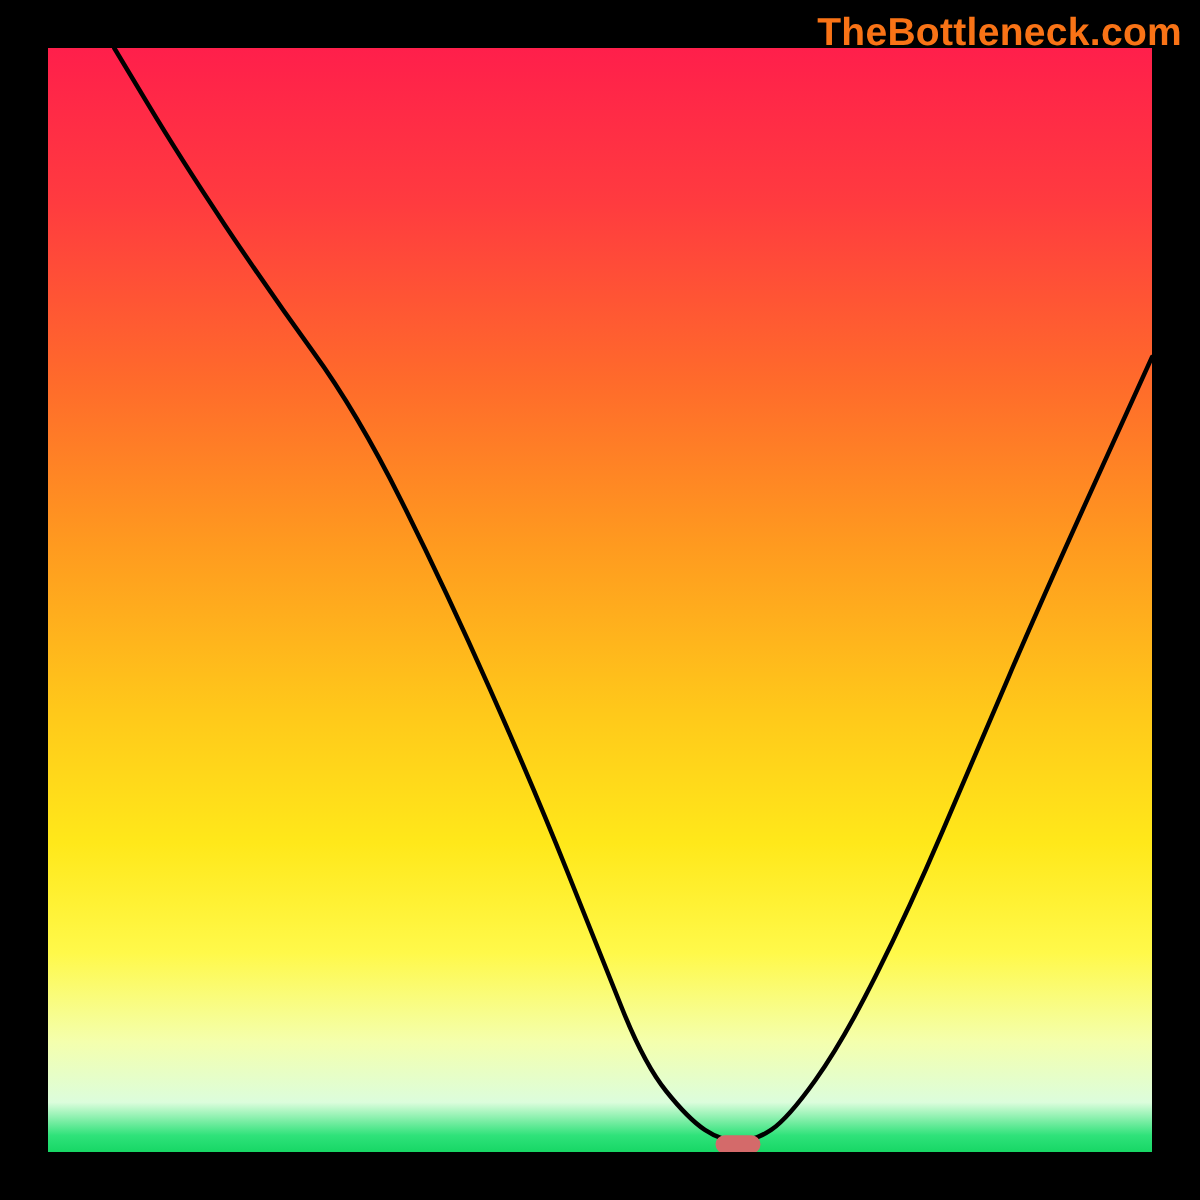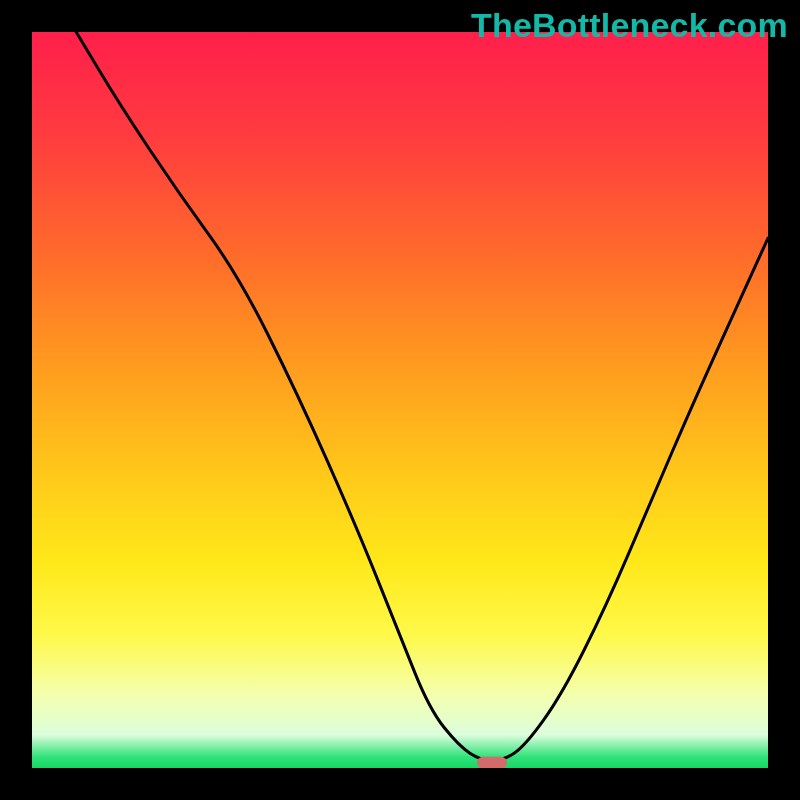--- a/index.html
+++ b/index.html
@@ -24,23 +24,23 @@
     top: 32px;
     width: 736px;
     height: 736px;
     overflow: hidden;
   }
   .watermark {
     position: absolute;
     top: 6px;
     right: 12px;
     font-family: Arial, Helvetica, sans-serif;
-    font-size: 34px;
+    font-size: 26px;
     font-weight: 600;
-    color: #14b8a6;
+    color: #f97316;
     letter-spacing: 0.2px;
     user-select: none;
   }
   svg { display: block; }
 </style>
 </head>
 <body>
 
 <div class="frame">
   <div class="plot">

